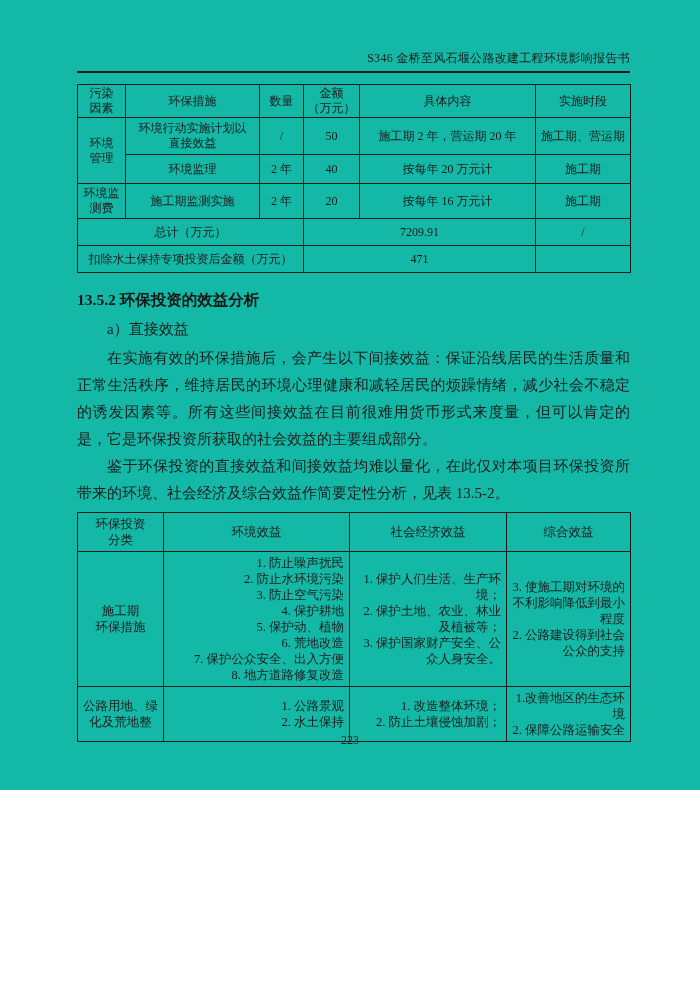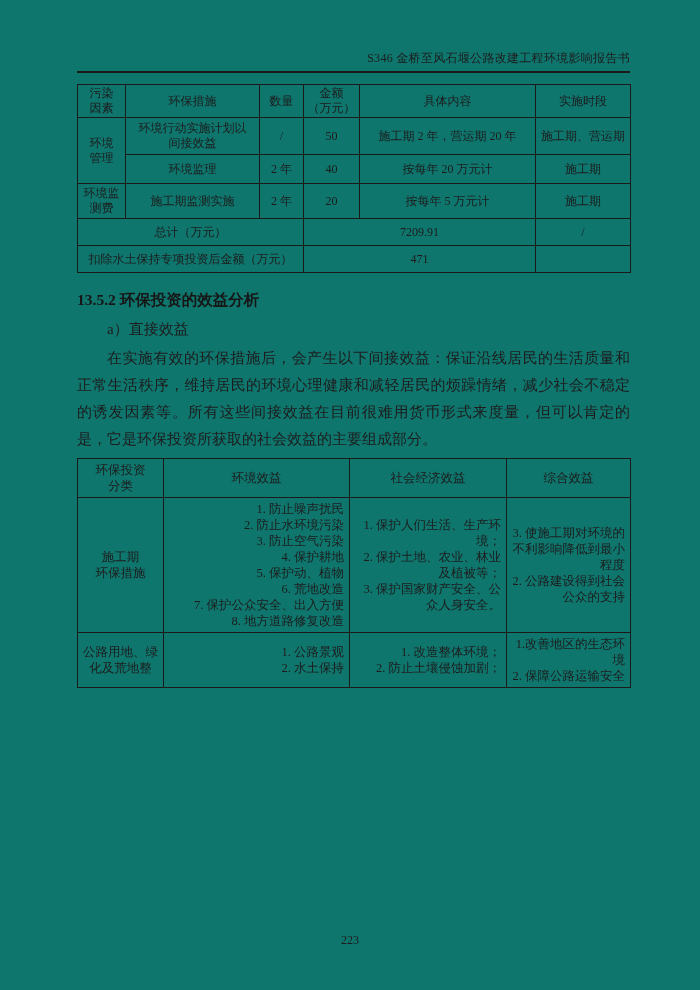--- a/index.html
+++ b/index.html
@@ -1,19 +1,19 @@
 <!DOCTYPE html>
 <html><head>
 <meta charset="utf-8">
 <style>
   html,body{margin:0;padding:0;background:#ffffff;}
   .page{
     position:relative;
-    width:700px;height:990px;
-    background:#0f766e;
+    width:700px;height:790px;
+    background:#14b8a6;
     color:#1c1c1c;
     font-family:"Liberation Serif","DejaVu Serif",serif;
     overflow:hidden;
   }
   
   .pg-header{margin:0 70px 0 77px;padding-top:51px;}
   .pg-header-text{
     text-align:right;font-size:12px;line-height:15px;color:#1c1c1c;
     letter-spacing:0.3px;
   }
@@ -106,40 +106,40 @@
           <td>数量</td>
           <td>金额
 （万元）</td>
           <td>具体内容</td>
           <td>实施时段</td>
         </tr>
         <tr class="rh-1">
           <td rowspan="2">环境
 管理</td>
           <td>环境行动实施计划以
-间接效益</td>
+直接效益</td>
           <td>/</td>
           <td>50</td>
           <td>施工期 2 年，营运期 20 年</td>
           <td>施工期、营运期</td>
         </tr>
         <tr class="rh-2">
           <td>环境监理</td>
           <td>2 年</td>
           <td>40</td>
           <td>按每年 20 万元计</td>
           <td>施工期</td>
         </tr>
         <tr class="rh-3">
           <td>环境监
 测费</td>
           <td>施工期监测实施</td>
           <td>2 年</td>
           <td>20</td>
-          <td>按每年 5 万元计</td>
+          <td>按每年 16 万元计</td>
           <td>施工期</td>
         </tr>
         <tr class="rh-4">
           <td colspan="3">总计（万元）</td>
           <td colspan="2">7209.91</td>
           <td>/</td>
         </tr>
         <tr class="rh-5">
           <td colspan="3">扣除水土保持专项投资后金额（万元）</td>
           <td colspan="2">471</td>
@@ -147,20 +147,21 @@
         </tr>
       </tbody>
     </table>
 
     <div class="sec-heading">13.5.2 环保投资的效益分析</div>
 
     <div class="sub">a）直接效益</div>
 
     <div class="para">在实施有效的环保措施后，会产生以下间接效益：保证沿线居民的生活质量和正常生活秩序，维持居民的环境心理健康和减轻居民的烦躁情绪，减少社会不稳定的诱发因素等。所有这些间接效益在目前很难用货币形式来度量，但可以肯定的是，它是环保投资所获取的社会效益的主要组成部分。</div>
 
+    <div class="para tight">鉴于环保投资的直接效益和间接效益均难以量化，在此仅对本项目环保投资所带来的环境、社会经济及综合效益作简要定性分析，见表 13.5-2。</div>
 
 
     <table class="t2">
       <colgroup>
         <col style="width:86px">
           <col style="width:186px">
           <col style="width:157px">
           <col style="width:124px">
       </colgroup>
       <tbody>

